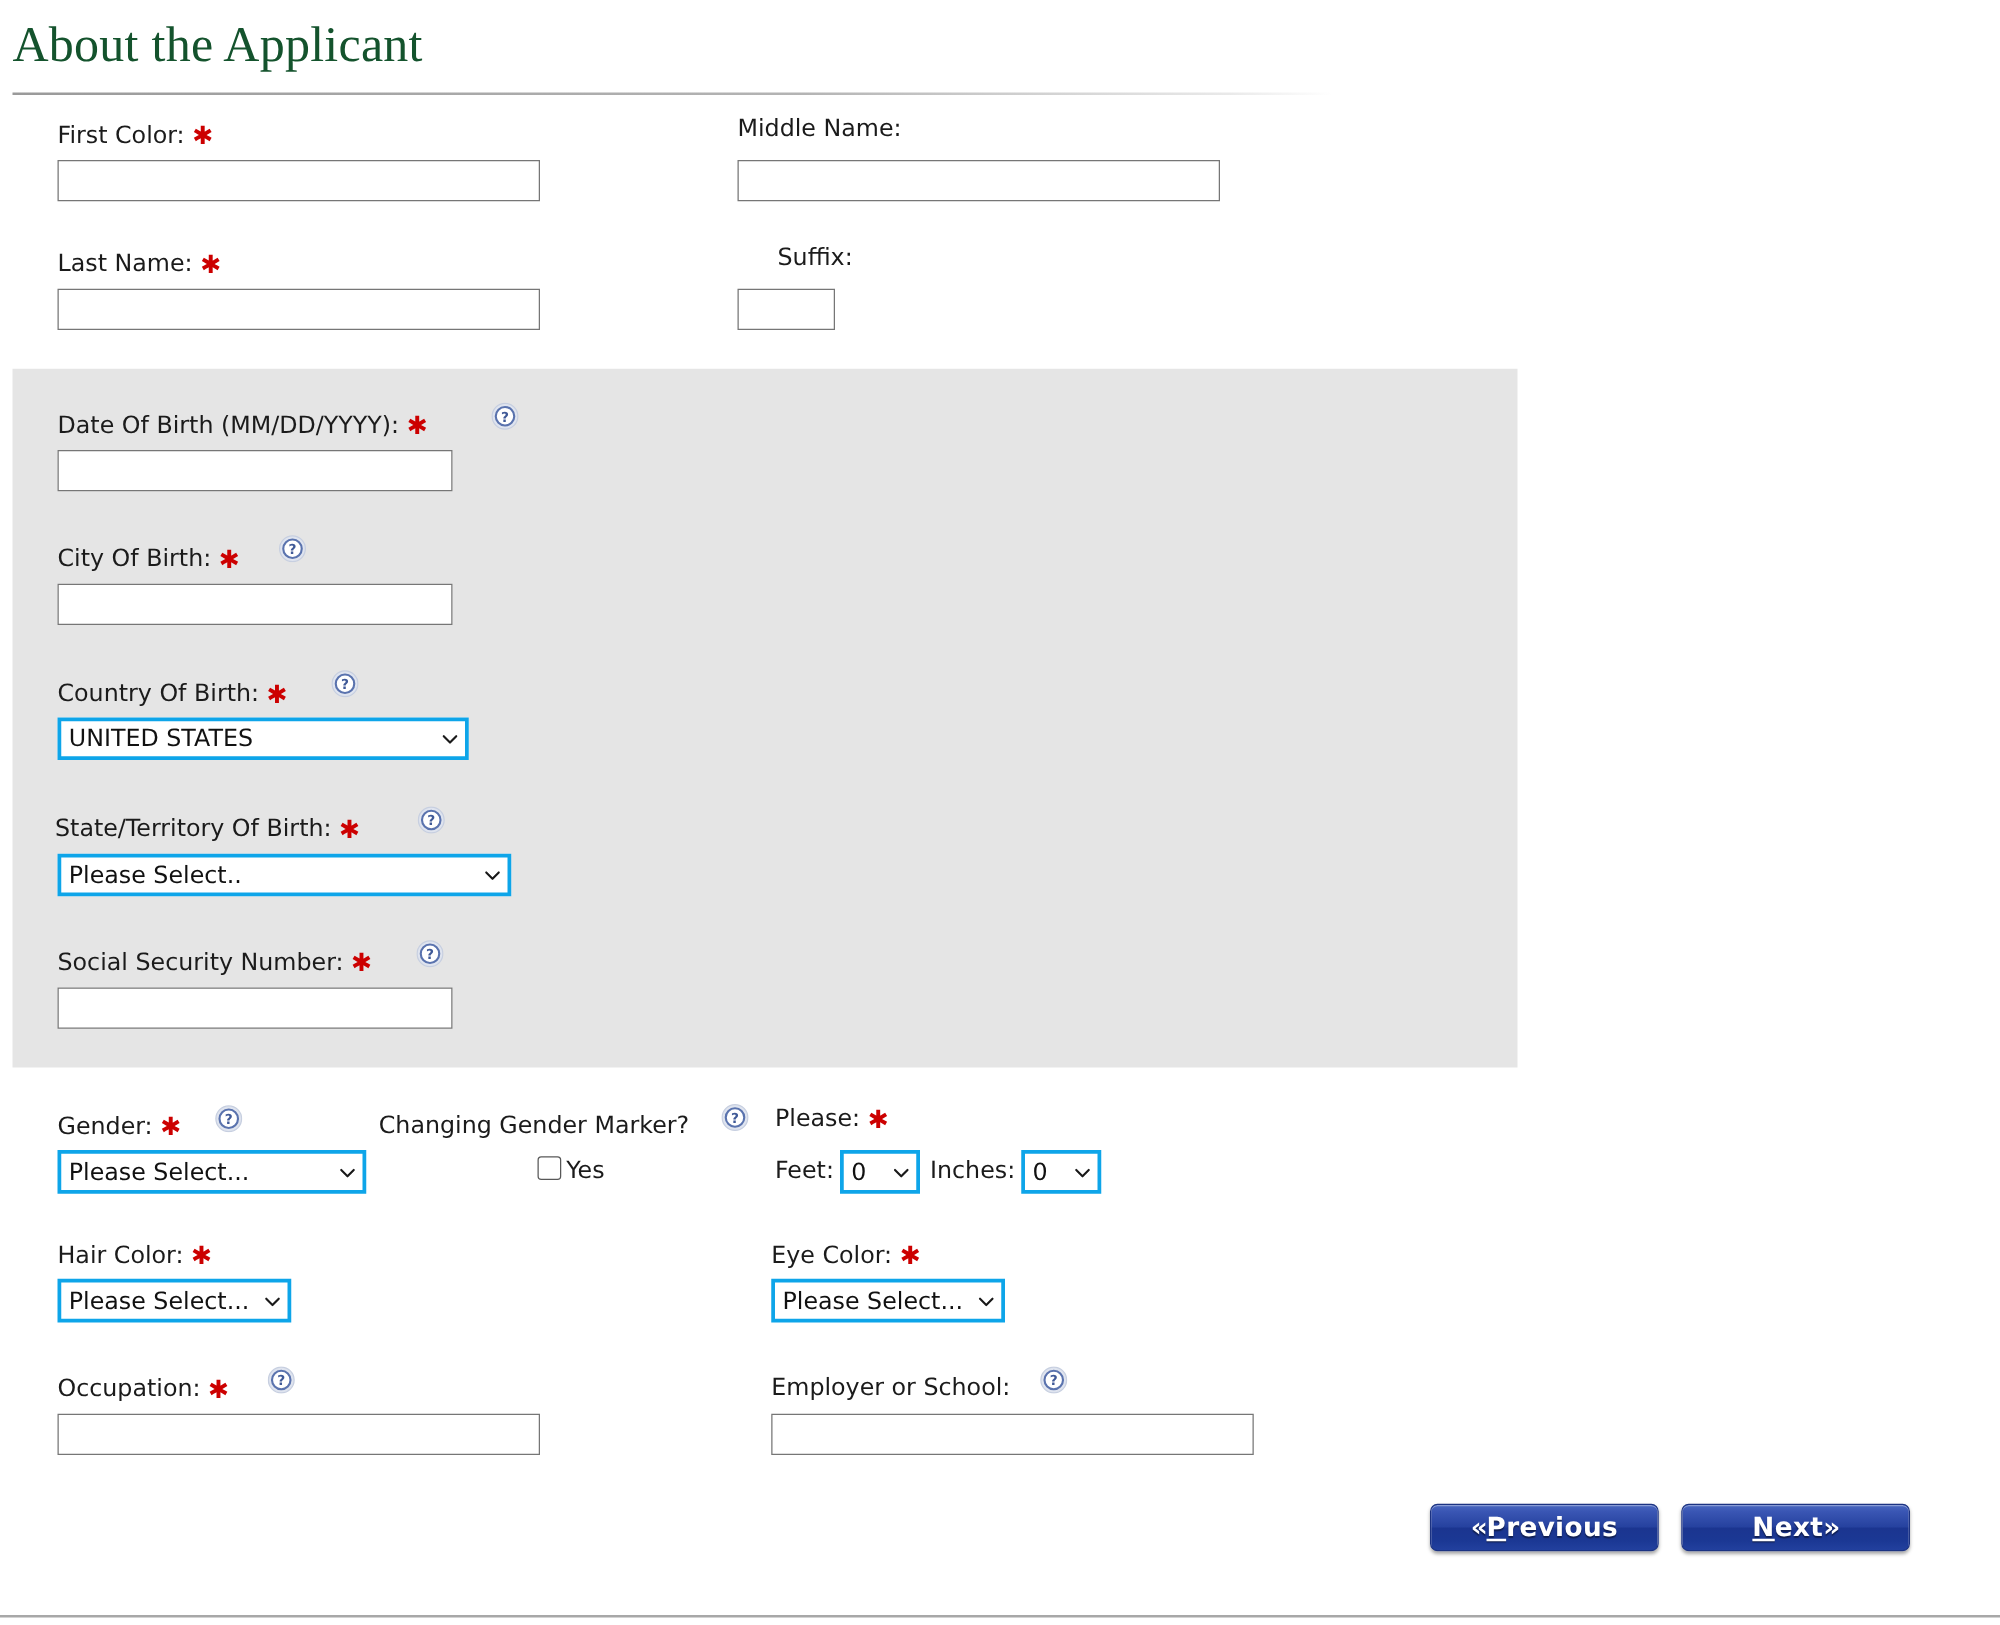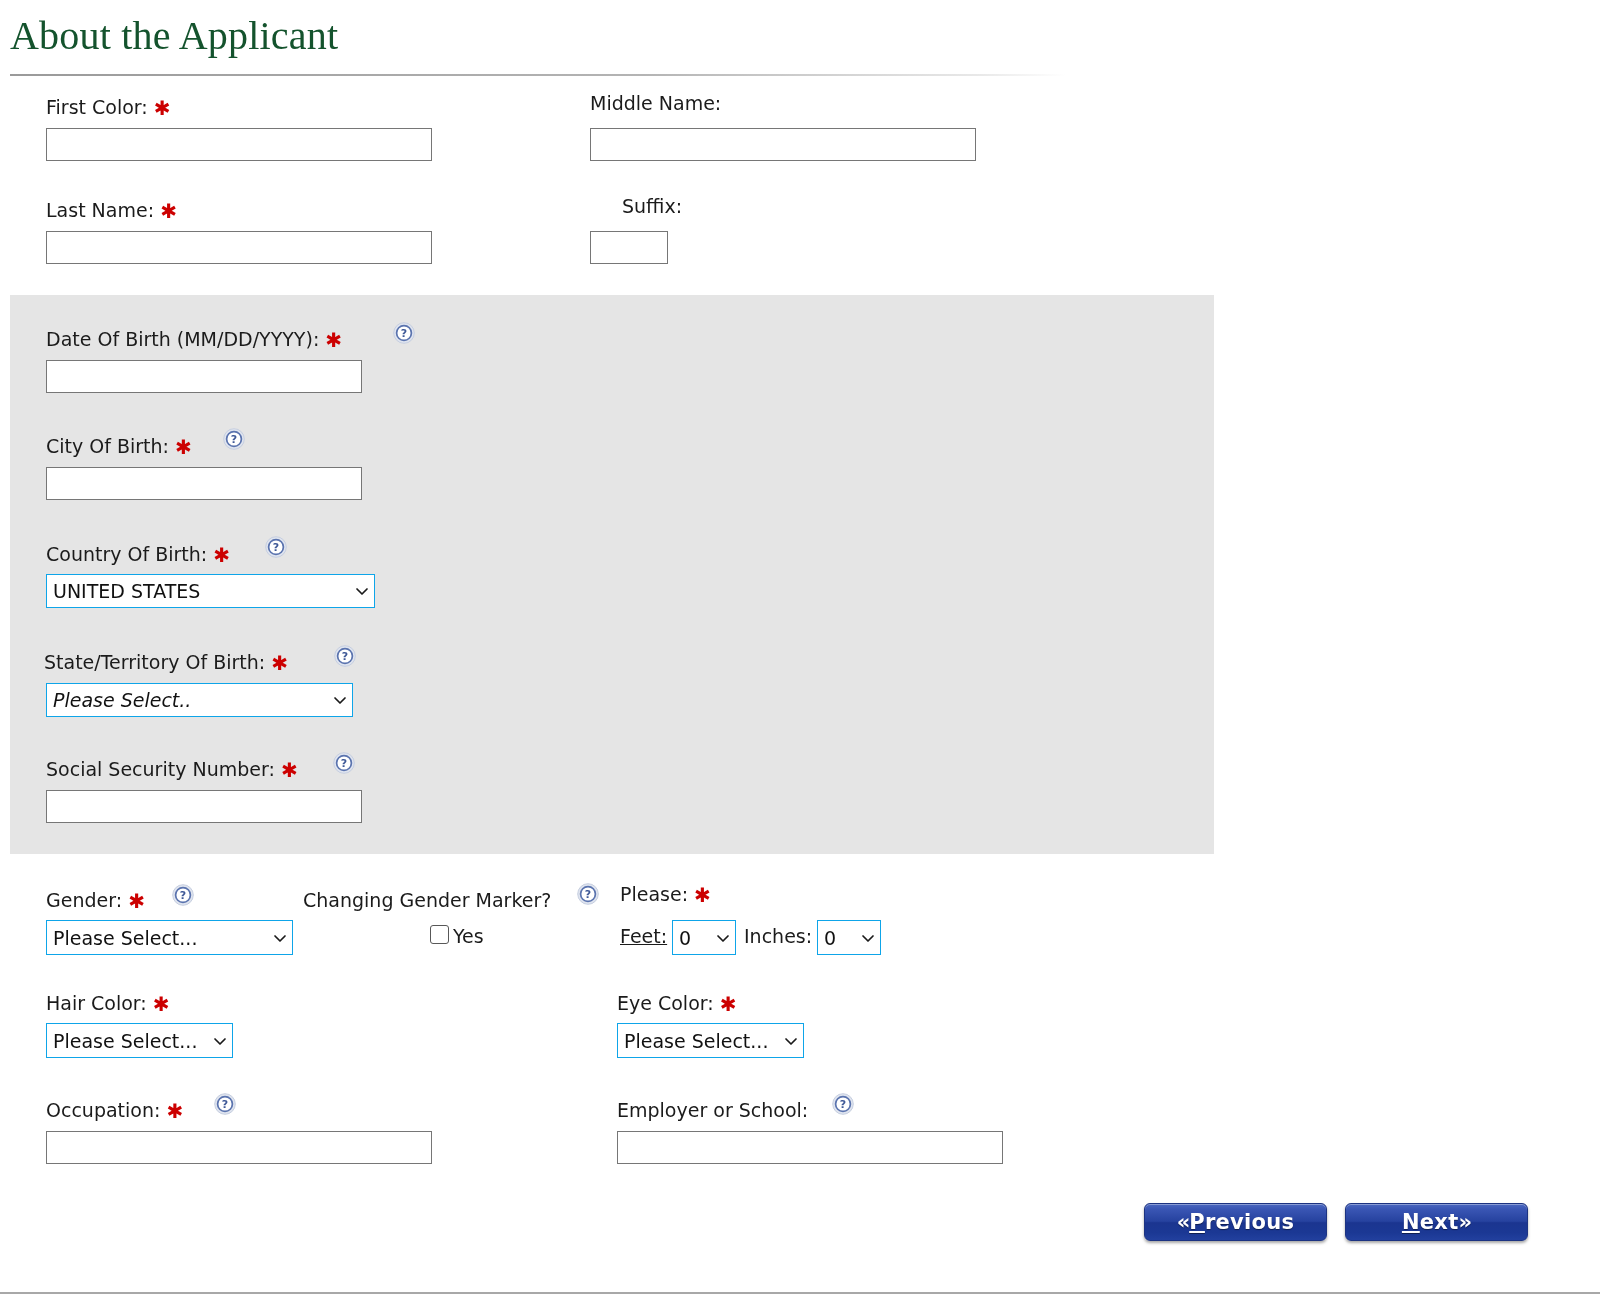--- a/index.html
+++ b/index.html
@@ -69,21 +69,21 @@
     font-family: "DejaVu Sans", sans-serif;
     font-size: 17px;
     padding: 0 4px;
     color: #111;
   }
 
   .sel {
     position: absolute;
     box-sizing: border-box;
     background: #ffffff;
-    border: 1px solid #0ea5e9;
+    border: 3px solid #0ea5e9;
     font-family: "DejaVu Sans", sans-serif;
     font-size: 19px;
     color: #111;
     display: flex;
     align-items: center;
     padding-left: 6px;
     padding-right: 4px;
     white-space: nowrap;
     overflow: hidden;
   }
@@ -224,21 +224,21 @@
   <span>State/Territory Of Birth:</span>
   <span class="req">✱</span>
 </div>
 <span class="helpicon" style="left:334px; top:645px;">
   <svg viewBox="0 0 22 22" width="22" height="22">
     <circle cx="11" cy="11" r="10.3" fill="#dfe4ef" stroke="#c7cfe0" stroke-width="1"></circle>
     <circle cx="11" cy="11" r="7.4" fill="#ffffff" stroke="#5a73ae" stroke-width="1.7"></circle>
     <text x="11" y="15.3" text-anchor="middle" font-family="DejaVu Sans, sans-serif" font-size="11" font-weight="bold" fill="#3f5997">?</text>
   </svg>
 </span>
-<div class="sel" style="left:46px; top:683px; width:307px; height:34px;font-style:italic;">
+<div class="sel" style="left:46px; top:683px; width:363px; height:34px;">
   <span class="sel-val">Please Select..</span>
   <span class="caret">
     <svg viewBox="0 0 16 16" width="16" height="16">
         <path d="M3 6 L8 11 L13 6" fill="none" stroke="#1a1a1a" stroke-width="1.7" stroke-linecap="round" stroke-linejoin="round"></path>
       </svg>
   </span>
 </div>
 
 <div class="lbl" style="left:46px; top:760px;">
   <span>Social Security Number:</span>
@@ -281,21 +281,21 @@
     <text x="11" y="15.3" text-anchor="middle" font-family="DejaVu Sans, sans-serif" font-size="11" font-weight="bold" fill="#3f5997">?</text>
   </svg>
 </span>
 <div class="cbox" style="left:430px; top:925px;"></div>
 <div class="lbl" style="left:453px; top:927px;">Yes</div>
 
 <div class="lbl" style="left:620px; top:885px;">
   <span>Please:</span>
   <span class="req">✱</span>
 </div>
-<div class="lbl" style="left:620px; top:927px;text-decoration:underline;">Feet:</div>
+<div class="lbl" style="left:620px; top:927px;">Feet:</div>
 <div class="sel" style="left:672px; top:920px; width:64px; height:35px;">
   <span class="sel-val">0</span>
   <span class="caret">
     <svg viewBox="0 0 16 16" width="16" height="16">
         <path d="M3 6 L8 11 L13 6" fill="none" stroke="#1a1a1a" stroke-width="1.7" stroke-linecap="round" stroke-linejoin="round"></path>
       </svg>
   </span>
 </div>
 <div class="lbl" style="left:744px; top:927px;">Inches:</div>
 <div class="sel" style="left:817px; top:920px; width:64px; height:35px;">

